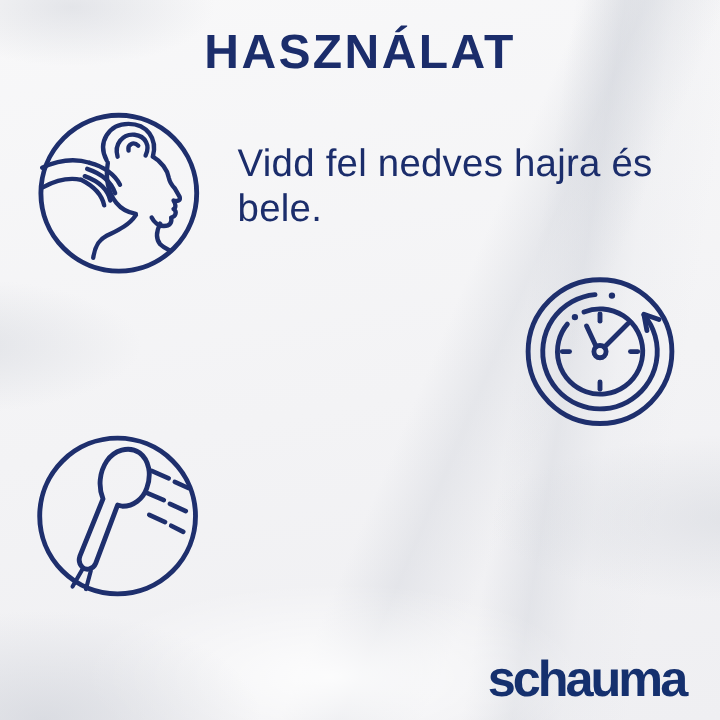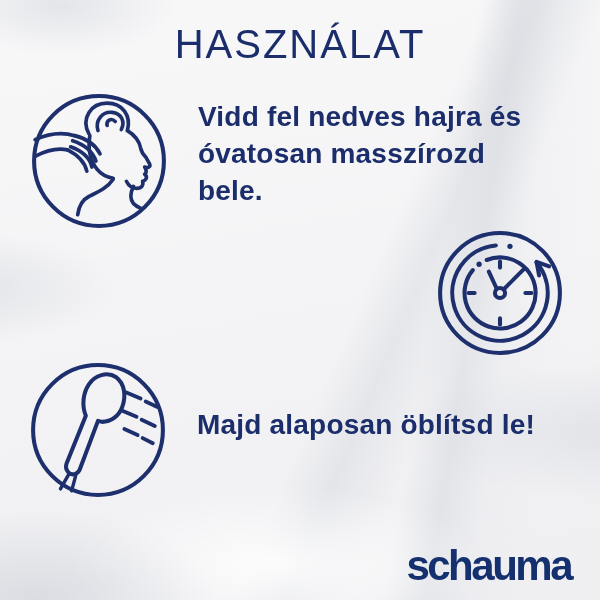--- a/index.html
+++ b/index.html
@@ -11,26 +11,26 @@
       radial-gradient(ellipse 300px 100px at 103% 72%, rgba(200,204,212,.38), transparent 70%),
       radial-gradient(ellipse 220px 80px at -6% 48%, rgba(200,204,212,.42), transparent 70%),
       radial-gradient(ellipse 170px 70px at 10% 1%, rgba(203,206,214,.45), transparent 70%),
       radial-gradient(ellipse 320px 120px at 46% 94%, rgba(255,255,255,.85), transparent 65%),
       linear-gradient(113deg, transparent 57%, rgba(198,202,211,.30) 63%, transparent 71%),
       linear-gradient(99deg, transparent 69%, rgba(198,202,211,.33) 75%, rgba(226,228,233,.22) 81%, transparent 89%),
       linear-gradient(170deg,#f8f8f9 0%,#f3f3f5 55%,#efeff2 100%);
   }
   .title{
     position:absolute;top:24px;left:0;width:600px;margin:0;
-    text-align:center;font-size:40px;line-height:1;font-weight:normal;
+    text-align:center;font-size:40px;line-height:1;font-weight:bold;
     letter-spacing:2px;color:#1b2d6b;
   }
   .step-text{
-    position:absolute;color:#1b2d6b;font-weight:bold;
-    font-size:28px;line-height:37px;letter-spacing:.2px;
+    position:absolute;color:#1b2d6b;font-weight:normal;
+    font-size:32px;line-height:37px;letter-spacing:.2px;margin-top:20px;
   }
   .t1{left:198px;top:98px;width:385px;}
   .t2{left:30px;top:274px;width:420px;}
   .t3{left:197px;top:406px;width:390px;}
   .icon{position:absolute;color:#1e2f6d;}
   .i1{left:28px;top:90px;width:142px;height:142px;}
   .i2{left:434px;top:227px;width:132px;height:132px;}
   .i3{left:27px;top:359px;width:142px;height:142px;}
   .icon svg{display:block;width:100%;height:100%;}
   .logo{
@@ -67,21 +67,20 @@
 
         <path d="M61,45 C59,57 61,69 68,78 C72,83 78,86 84,87"></path>
 
         <path d="M84,88 C78,97 68,101 60,105 C52,109 50,116 49,123"></path>
         <path d="M104,95 C101,101 100,107 104,112 C107,115 110,116 112,117"></path>
       </g>
     </svg>
   </div>
   <div class="step-text t1">
     <div>Vidd fel nedves hajra és</div>
-    <div>óvatosan masszírozd</div>
     <div>bele.</div>
   </div>
 
   <div class="icon i2">
     <svg viewBox="0 0 130 130" fill="none" stroke="currentColor" stroke-width="4" stroke-linecap="round" stroke-linejoin="round">
       <circle cx="65" cy="65" r="59"></circle>
 
       <path d="M60.9,18.2 A47,47 0 1 0 101,34.8"></path>
       <path d="M113.4,38.7 L101,34.3 L103.5,47.7"></path>
       <circle cx="74.8" cy="19" r="2.6" fill="currentColor" stroke="none"></circle>
@@ -112,19 +111,16 @@
       <g stroke-width="3.8">
         <path d="M98,33 L112,39"></path>
         <path d="M117,42 L128,47"></path>
         <path d="M94,51 L108,57"></path>
         <path d="M113,60 L126,66"></path>
         <path d="M96,69 L109,75"></path>
         <path d="M114,78 L124,83"></path>
       </g>
     </svg>
   </div>
-  <div class="step-text t3">
-    <div>Majd alaposan öblítsd le!</div>
-  </div>
 
   <p class="logo">schauma</p>
 
 </div>
 
 </body></html>

